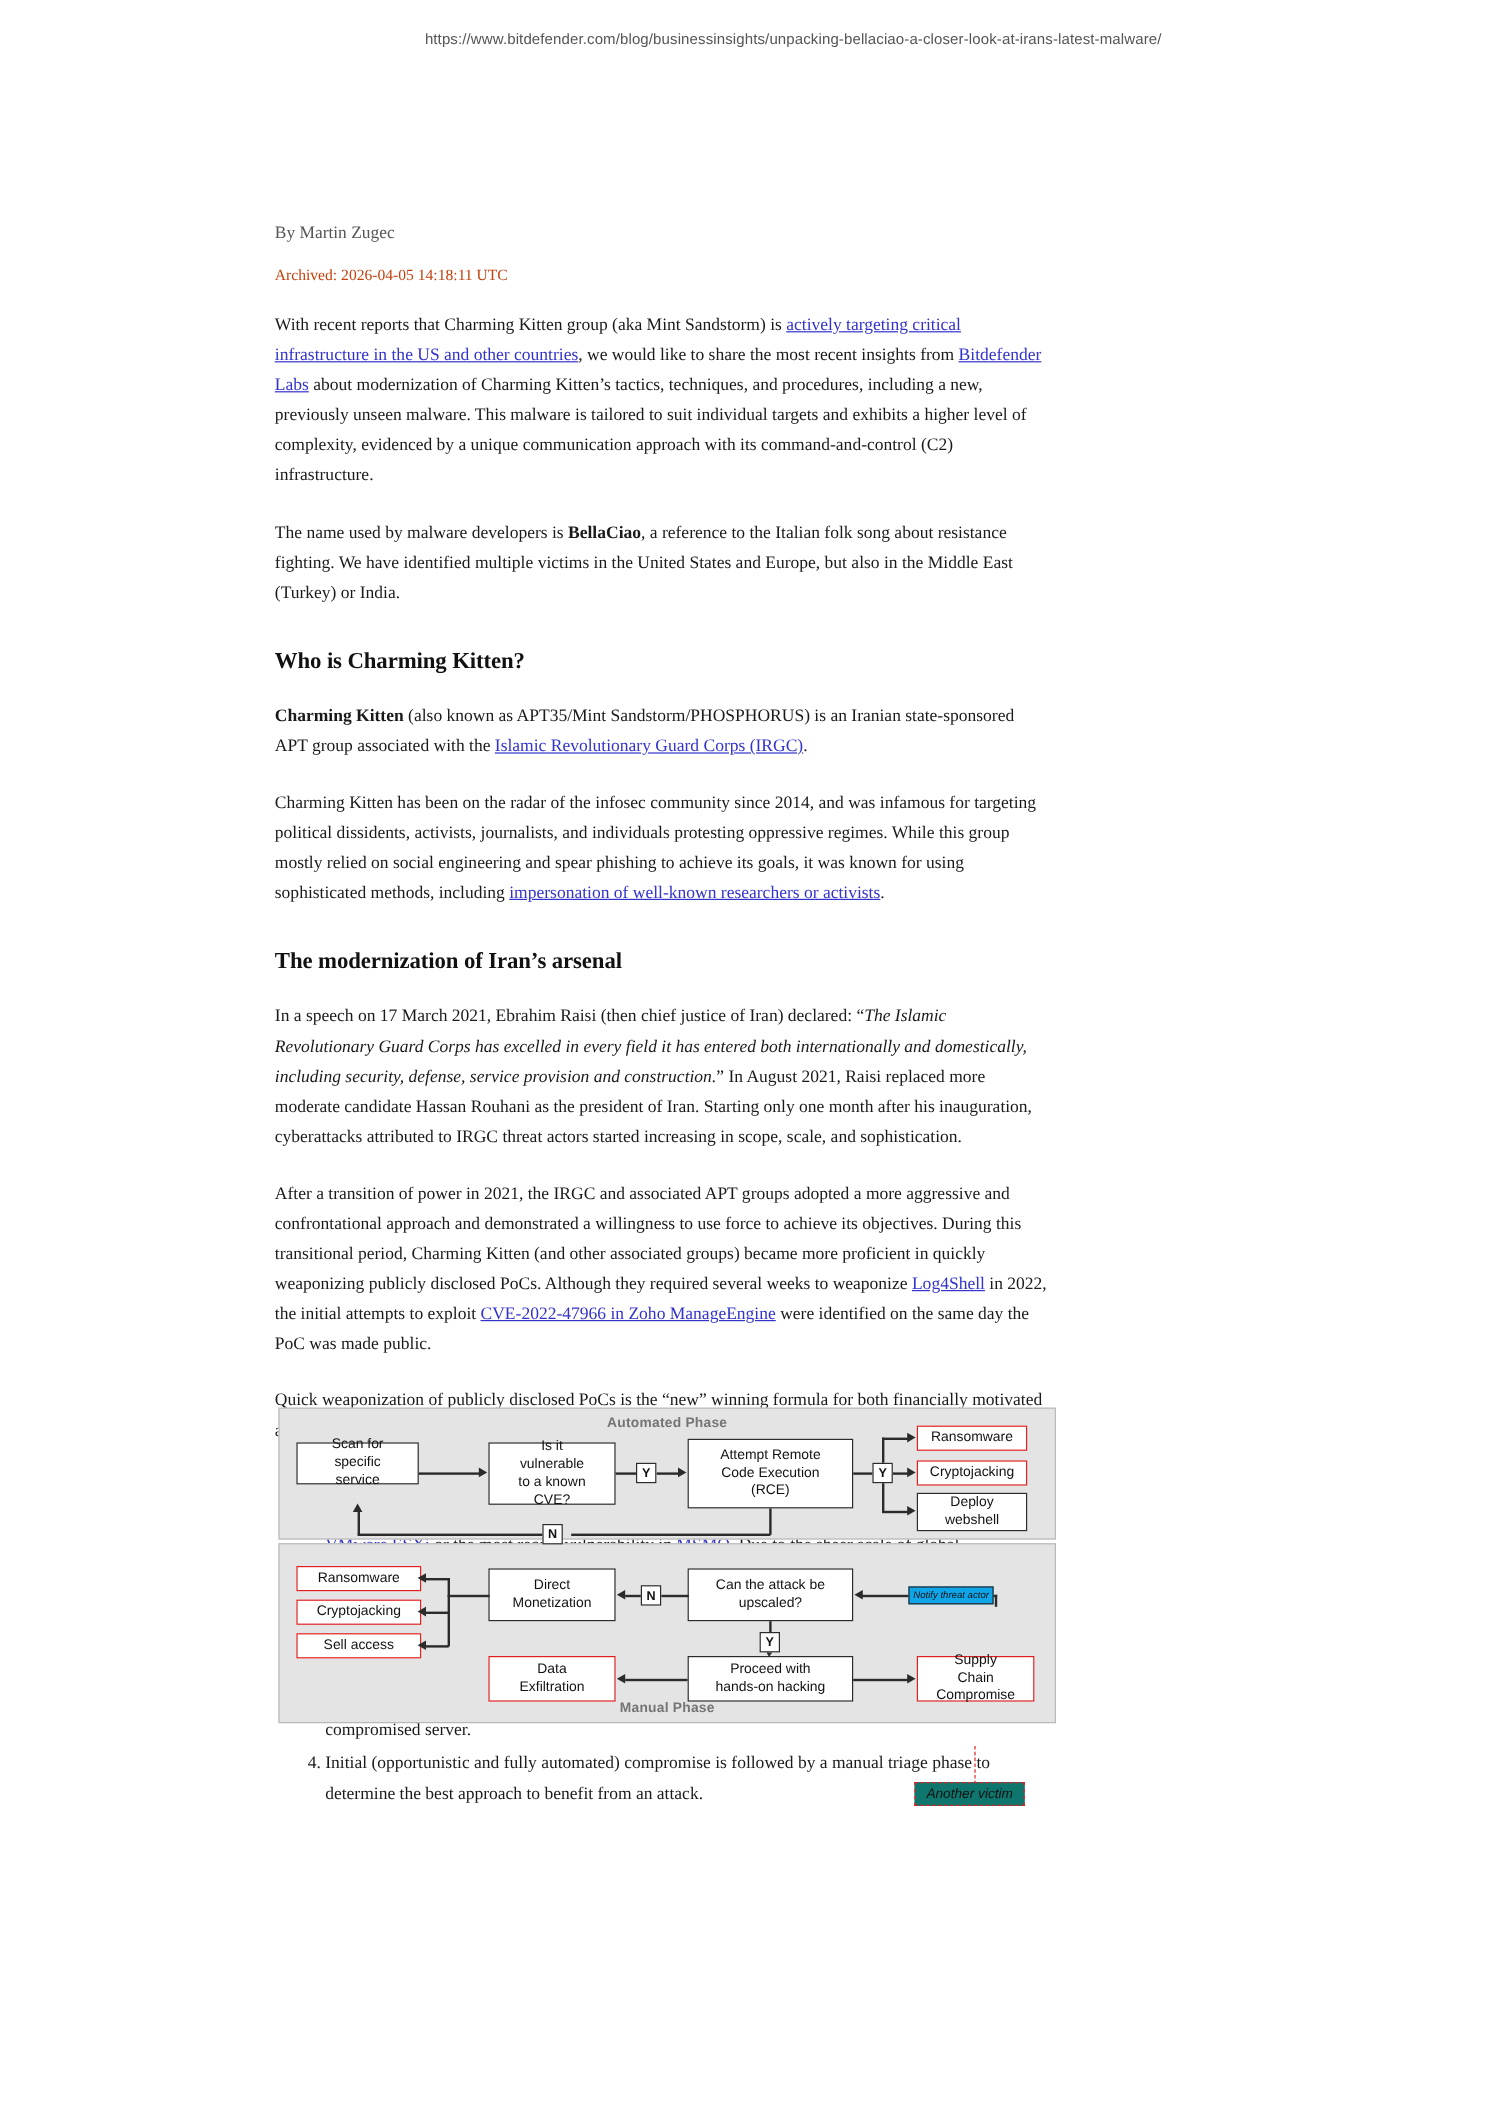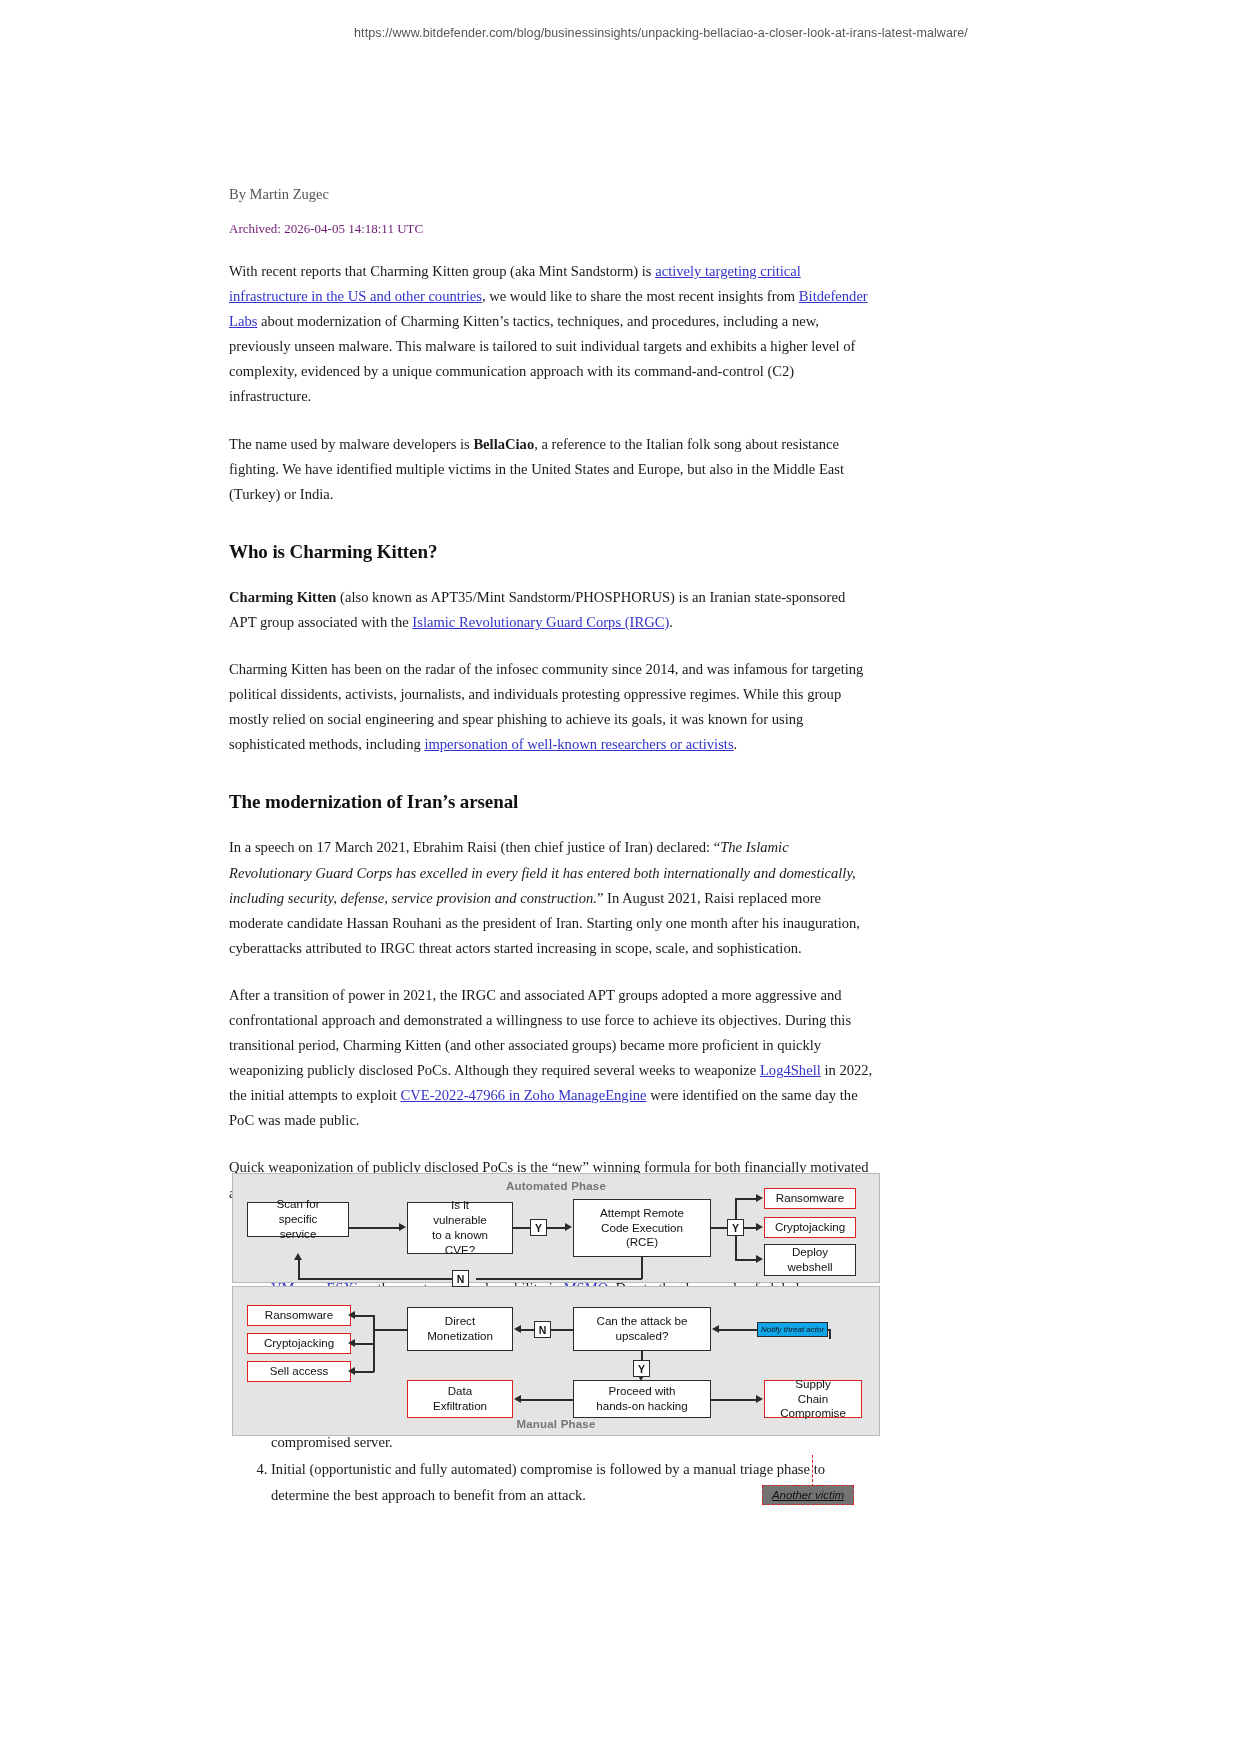--- a/index.html
+++ b/index.html
@@ -14,21 +14,21 @@
     font-family:"Liberation Sans",sans-serif;font-size:12.5px;color:#555;
     letter-spacing:.1px;
     margin-left:40px;
   }
   .content{position:absolute;left:229px;top:160px;width:645px;}
   h1.title{
     font-size:25.5px;font-weight:bold;margin:0 0 0 0;line-height:1.3;
     letter-spacing:-.2px;color:#111;
   }
   .byline{font-size:14.5px;color:#555;margin-top:26px;}
-  .archived{font-size:13px;color:#701a75;margin-top:18px;}
+  .archived{font-size:13px;color:#c2410c;margin-top:18px;}
   p.body{font-size:14.6px;line-height:1.72;margin:22px 0 0 0;text-align:left;color:#1a1a1a;}
   h2.sec{font-size:19px;font-weight:bold;margin:34px 0 0 0;color:#111;letter-spacing:-.1px;}
   a.lnk{color:#3333cc;text-decoration:underline;}
   .b{font-weight:bold;}
   .it{font-style:italic;}
   ol.steps{margin:20px 0 0 0;padding-left:42px;font-size:14.6px;line-height:1.72;}
   ol.steps li{margin-bottom:2px;}
 
   
   .fig{position:absolute;left:232px;top:1173px;width:648px;}
@@ -71,23 +71,23 @@
   .arw.up{
     border-left:4.5px solid transparent;border-right:4.5px solid transparent;
     border-bottom:7px solid #2b2b2b;border-top:none;
   }
   .notify{
     position:absolute;background:#0ea5e9;border:1.2px solid #2b2b2b;
     font-size:8px;font-style:italic;color:#111;padding:2px 3px;
     font-family:"Liberation Sans",sans-serif;white-space:nowrap;z-index:6;
   }
   .victim{
-    position:absolute;border:1.4px dashed #e02020;background:#737373;
+    position:absolute;border:1.4px dashed #e02020;background:#0f766e;
     font-size:11.4px;font-style:italic;color:#111;padding:3px 9px;
-    font-family:"Liberation Sans",sans-serif;white-space:nowrap;text-decoration:underline;
+    font-family:"Liberation Sans",sans-serif;white-space:nowrap;
   }
   .dashv{position:absolute;width:0;border-left:1.4px dashed #e02020;}
   .footer{
     position:absolute;bottom:46px;left:0;width:1242px;text-align:center;
     font-family:"Liberation Sans",sans-serif;font-size:11.5px;color:#666;
   }
 </style>
 </head>
 <body>
 

